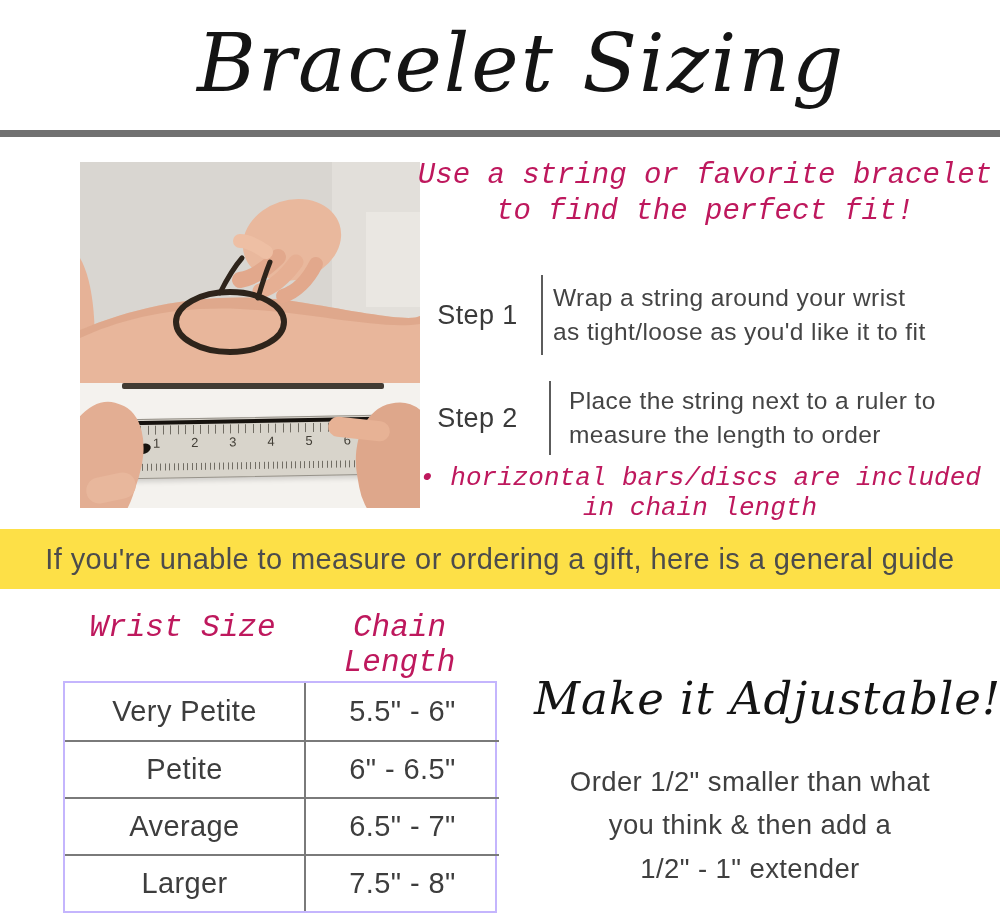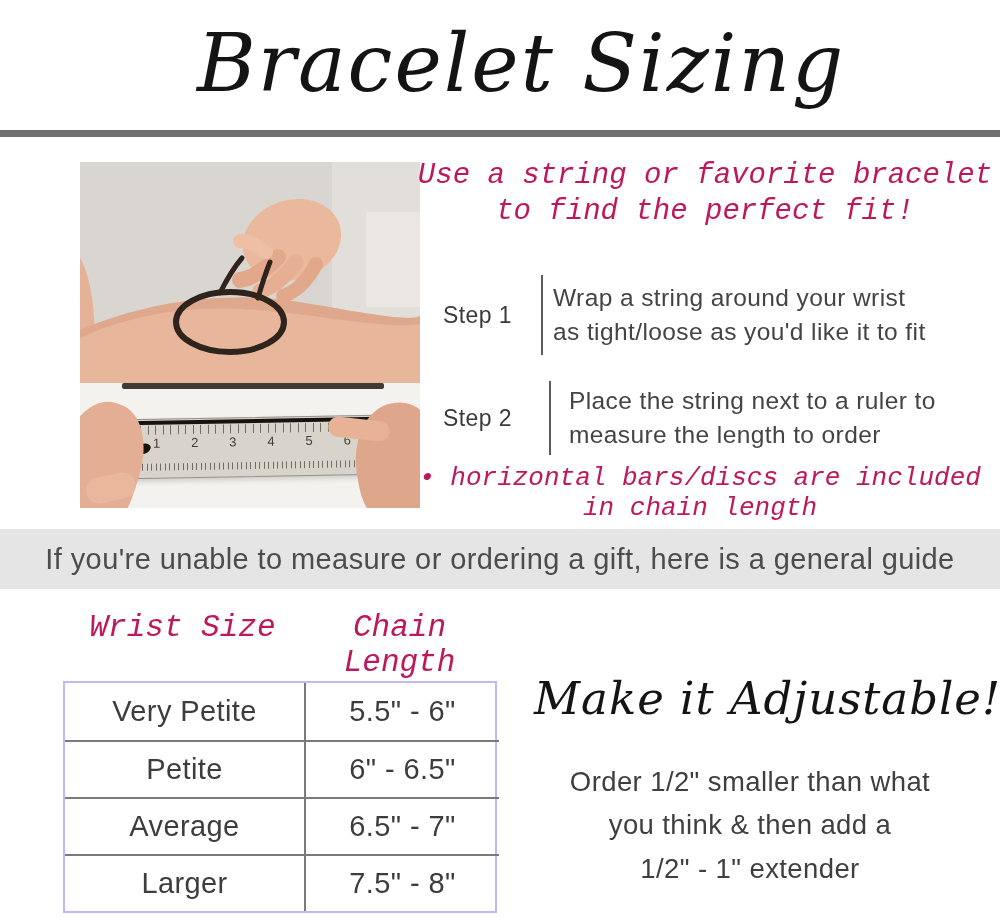--- a/index.html
+++ b/index.html
@@ -41,28 +41,28 @@
     padding:0 26px; font-size:13px; color:#433f37; }
   .pr-ticks-bottom { position:absolute; left:6px; right:6px; bottom:7px; height:7px;
     background:repeating-linear-gradient(90deg,#716d64 0 1px,transparent 1px 4.5px); }
   .pr-hole { position:absolute; left:9px; top:24px; width:15px; height:10px; background:#17130e; border-radius:50%; transform:rotate(-20deg); }
 
   
   .intro { position:absolute; top:158px; left:415px; width:580px; text-align:center; font-size:29px; line-height:1.25; }
   .step  { position:absolute; left:430px; width:565px; display:flex; align-items:center; }
   .step-1 { top:275px; height:80px; }
   .step-2 { top:381px; height:74px;gap:8px; }
-  .step-label { width:95px; text-align:center; font-size:23px; color:#3a3a3a; flex:none; }
+  .step-label { width:95px; text-align:center; font-size:27px; color:#3a3a3a; flex:none; }
   .step-divider { width:2px; background:#5c5c5c; align-self:stretch; margin-left:16px; flex:none; }
   .step-text { padding-left:10px; font-size:24.5px; line-height:1.38; color:#444444; }
   .note { position:absolute; top:463px; left:410px; width:580px; text-align:center; font-size:26px; }
 
   
   .guide-banner {
-    position:absolute; top:529px; left:0; width:1000px; height:60px; background:#e5e5e5;
+    position:absolute; top:529px; left:0; width:1000px; height:60px; background:#fde047;
     display:flex; align-items:center; justify-content:center; font-size:29px; color:#4c4c4c;
   }
 
   
   .table-headers { position:absolute; top:610px; left:63px; width:434px; display:grid; grid-template-columns:239px 195px; }
   .table-headers span { text-align:center; font-size:31px; }
   .size-table {
     position:absolute; top:681px; left:63px; width:434px;
     display:grid; grid-template-columns:239px 195px; grid-auto-rows:57px;
     border:2px solid #c4b5fd;

